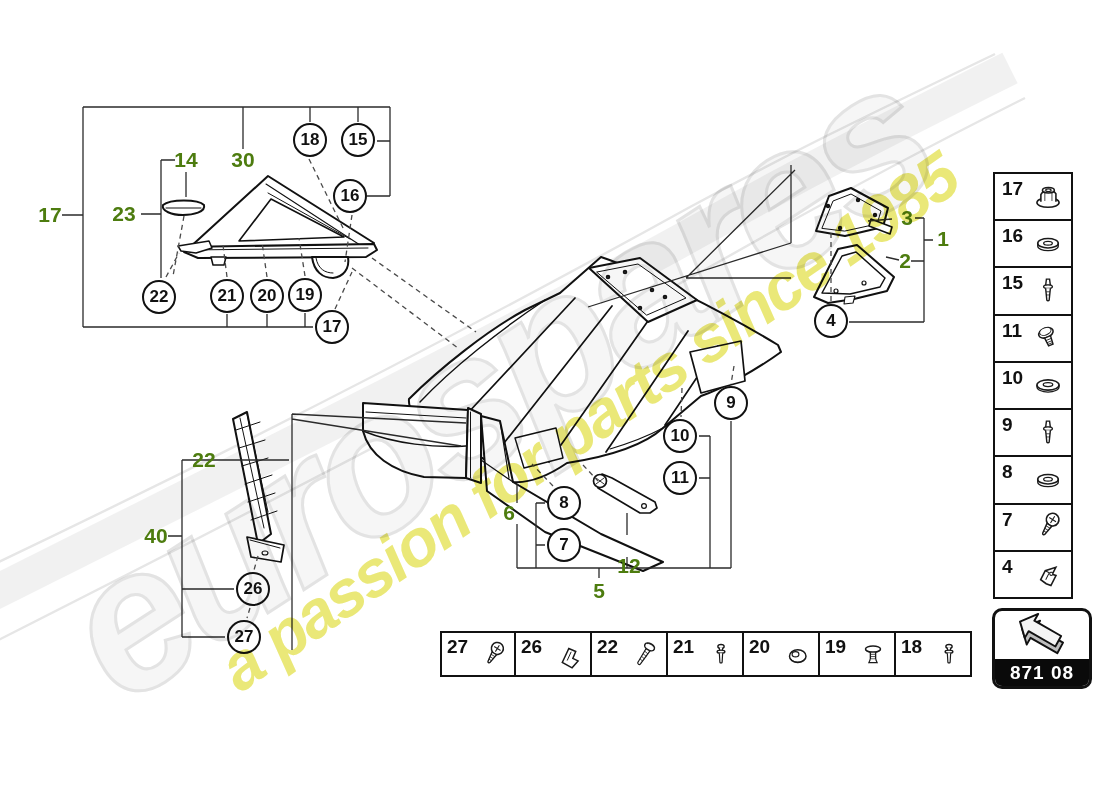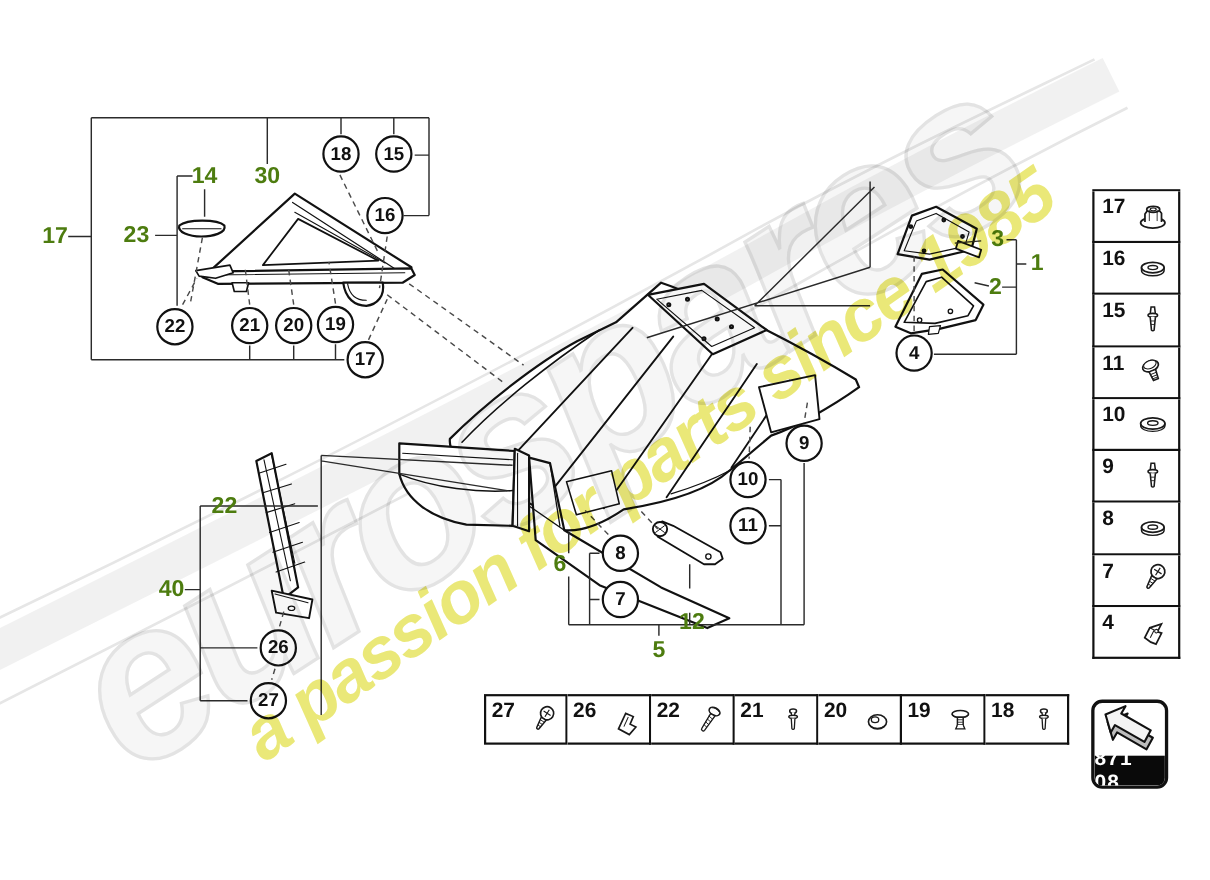--- a/index.html
+++ b/index.html
@@ -25,21 +25,21 @@
   .fx-row{flex:1;border:2px solid #111;border-top:0;position:relative;background:#fff;box-sizing:border-box;}
   .fx-row .fx-num{position:absolute;left:7px;top:4px;font-size:19px;font-weight:bold;color:#111;}
   .fx-row svg{position:absolute;right:4px;top:50%;transform:translateY(-50%);width:38px;height:38px;}
   
   #fastener-row{position:absolute;left:440px;top:631px;width:532px;height:46px;display:flex;z-index:10;background:#fff;}
   .fy-cell{width:76px;border:2px solid #111;border-left:0;position:relative;background:#fff;box-sizing:border-box;}
   .fy-cell:first-child{border-left:2px solid #111;}
   .fy-cell .fx-num{position:absolute;left:5px;top:3px;font-size:19px;font-weight:bold;color:#111;}
   .fy-cell svg{position:absolute;right:3px;top:50%;transform:translateY(-46%);width:36px;height:36px;}
   
-  #code-box{position:absolute;left:992px;top:636px;width:70px;height:81px;border:3px solid #111;
+  #code-box{position:absolute;left:992px;top:608px;width:100px;height:81px;border:3px solid #111;
     border-radius:10px;background:#fff;box-sizing:border-box;overflow:hidden;z-index:10;text-decoration:underline;}
   #code-box .arrow-wrap{height:48px;display:flex;align-items:center;justify-content:center;}
   #code-bar{position:absolute;left:0;right:0;bottom:0;height:27px;background:#0a0a0a;color:#fff;
     display:flex;align-items:center;justify-content:center;font-size:19px;font-weight:bold;letter-spacing:1px;}
 </style>
 </head>
 <body>
 
 <div id="stage">
 

